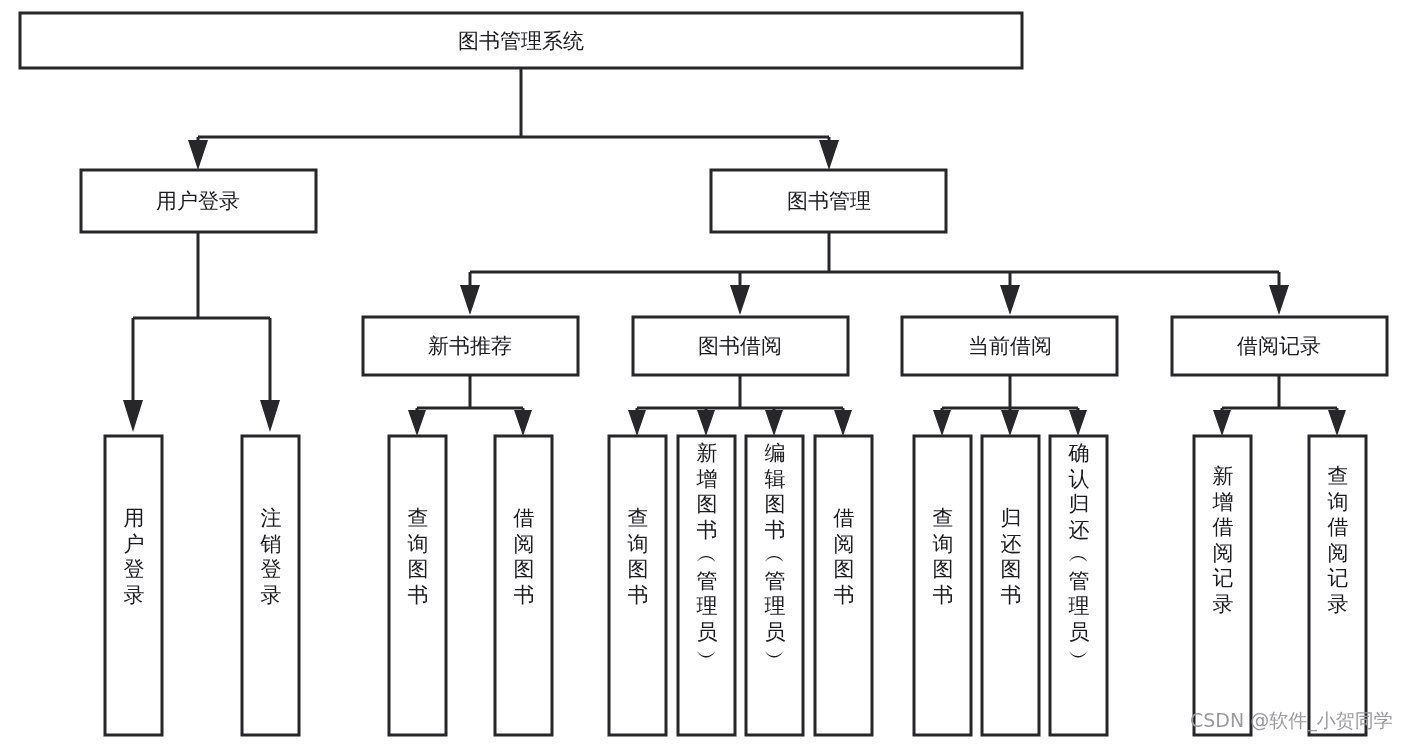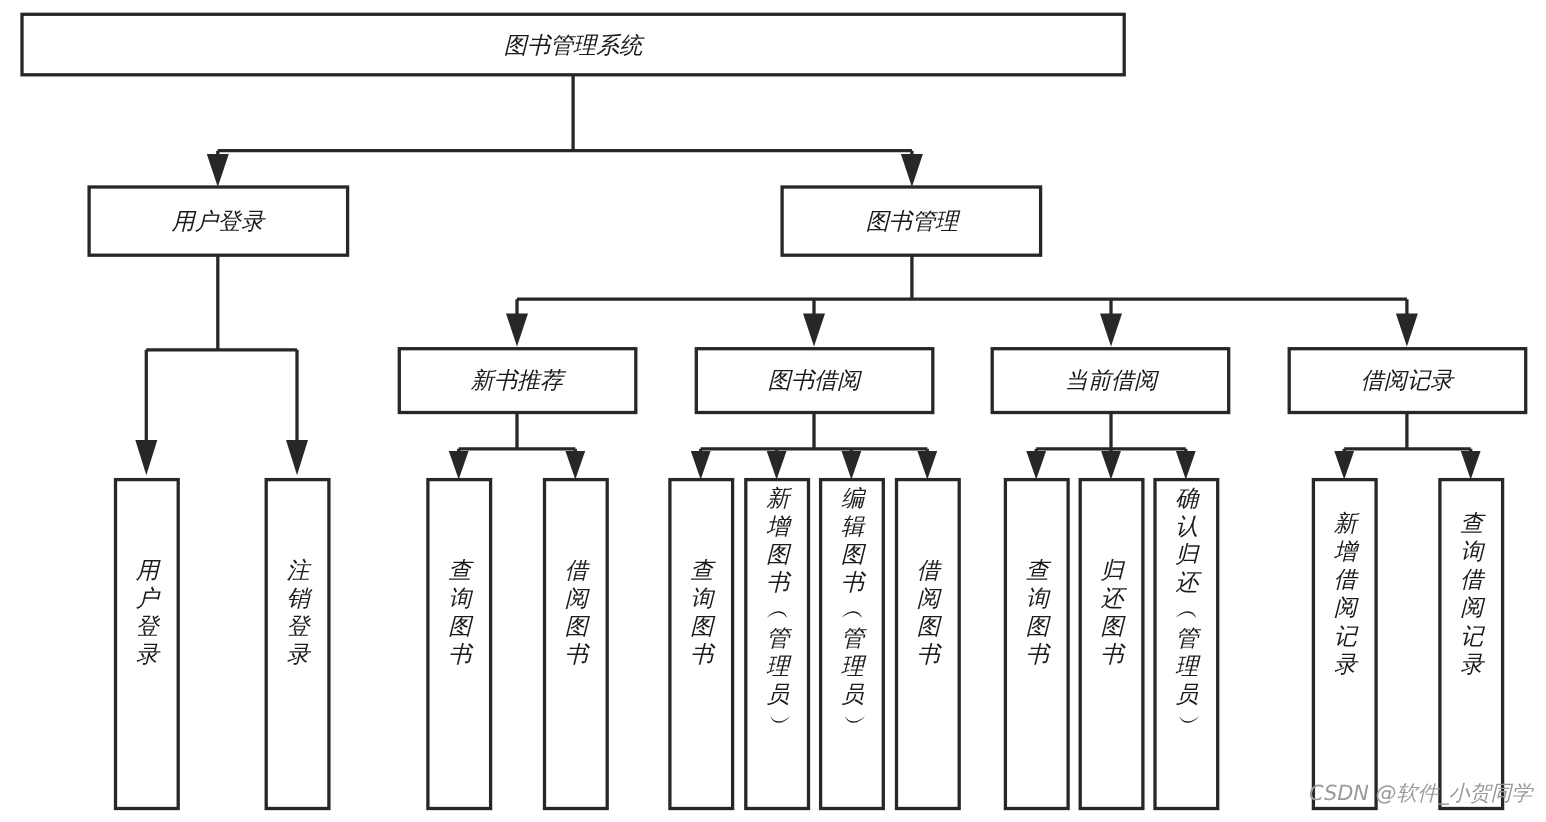--- a/index.html
+++ b/index.html
@@ -13,21 +13,20 @@
     font-family: "DejaVu Sans", "Liberation Sans", sans-serif;
     overflow: hidden;
     position: relative;
   }
   #diagram-root {
     position: absolute;
     left: 0;
     top: 0;
     width: 1405px;
     height: 703px;
-    font-style: italic;
   }
   svg#tree-svg {
     display: block;
     width: 1405px;
     height: 747px;
   }
   .node-box {
     fill: #ffffff;
     stroke: #27272a;
     stroke-width: 3;

